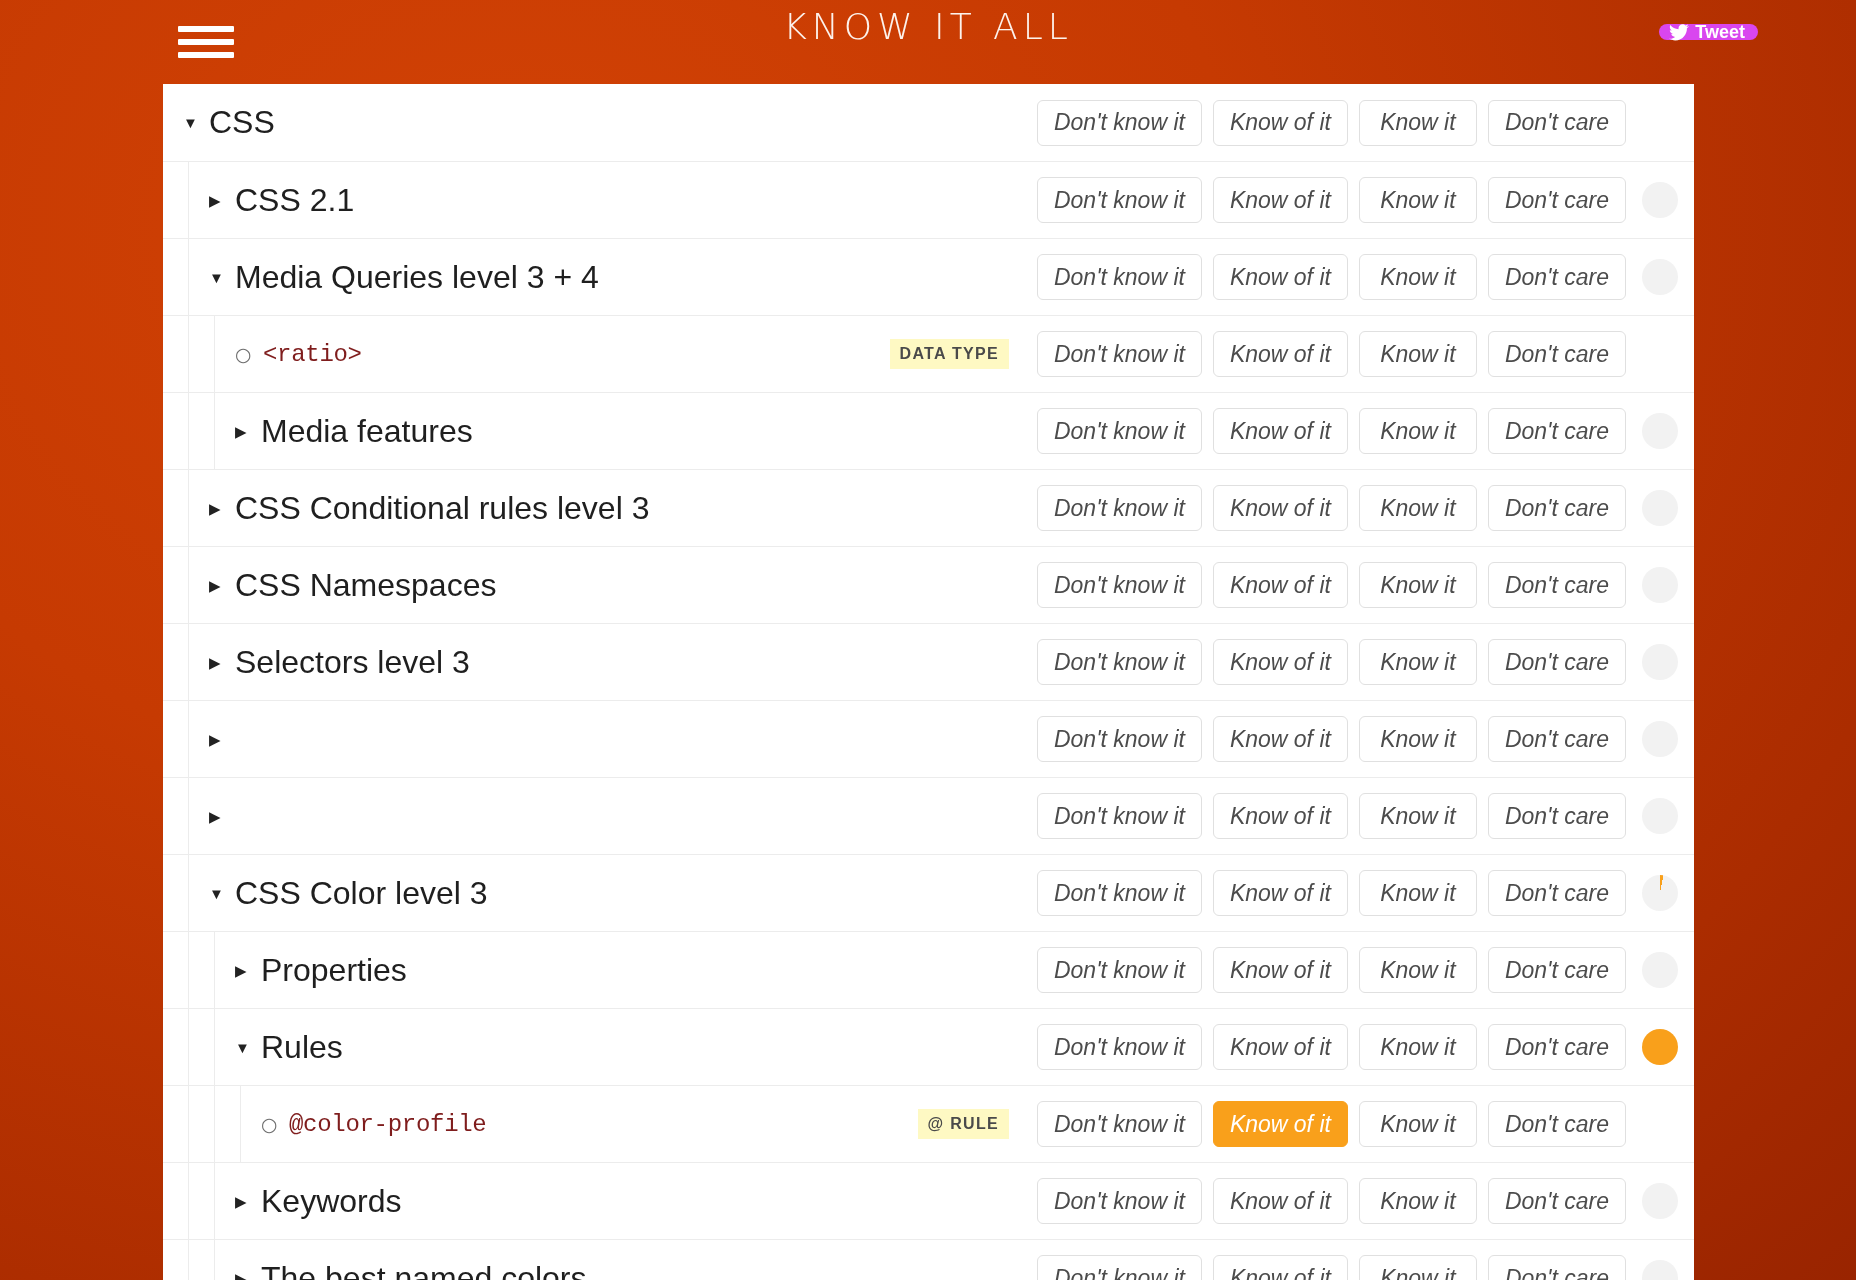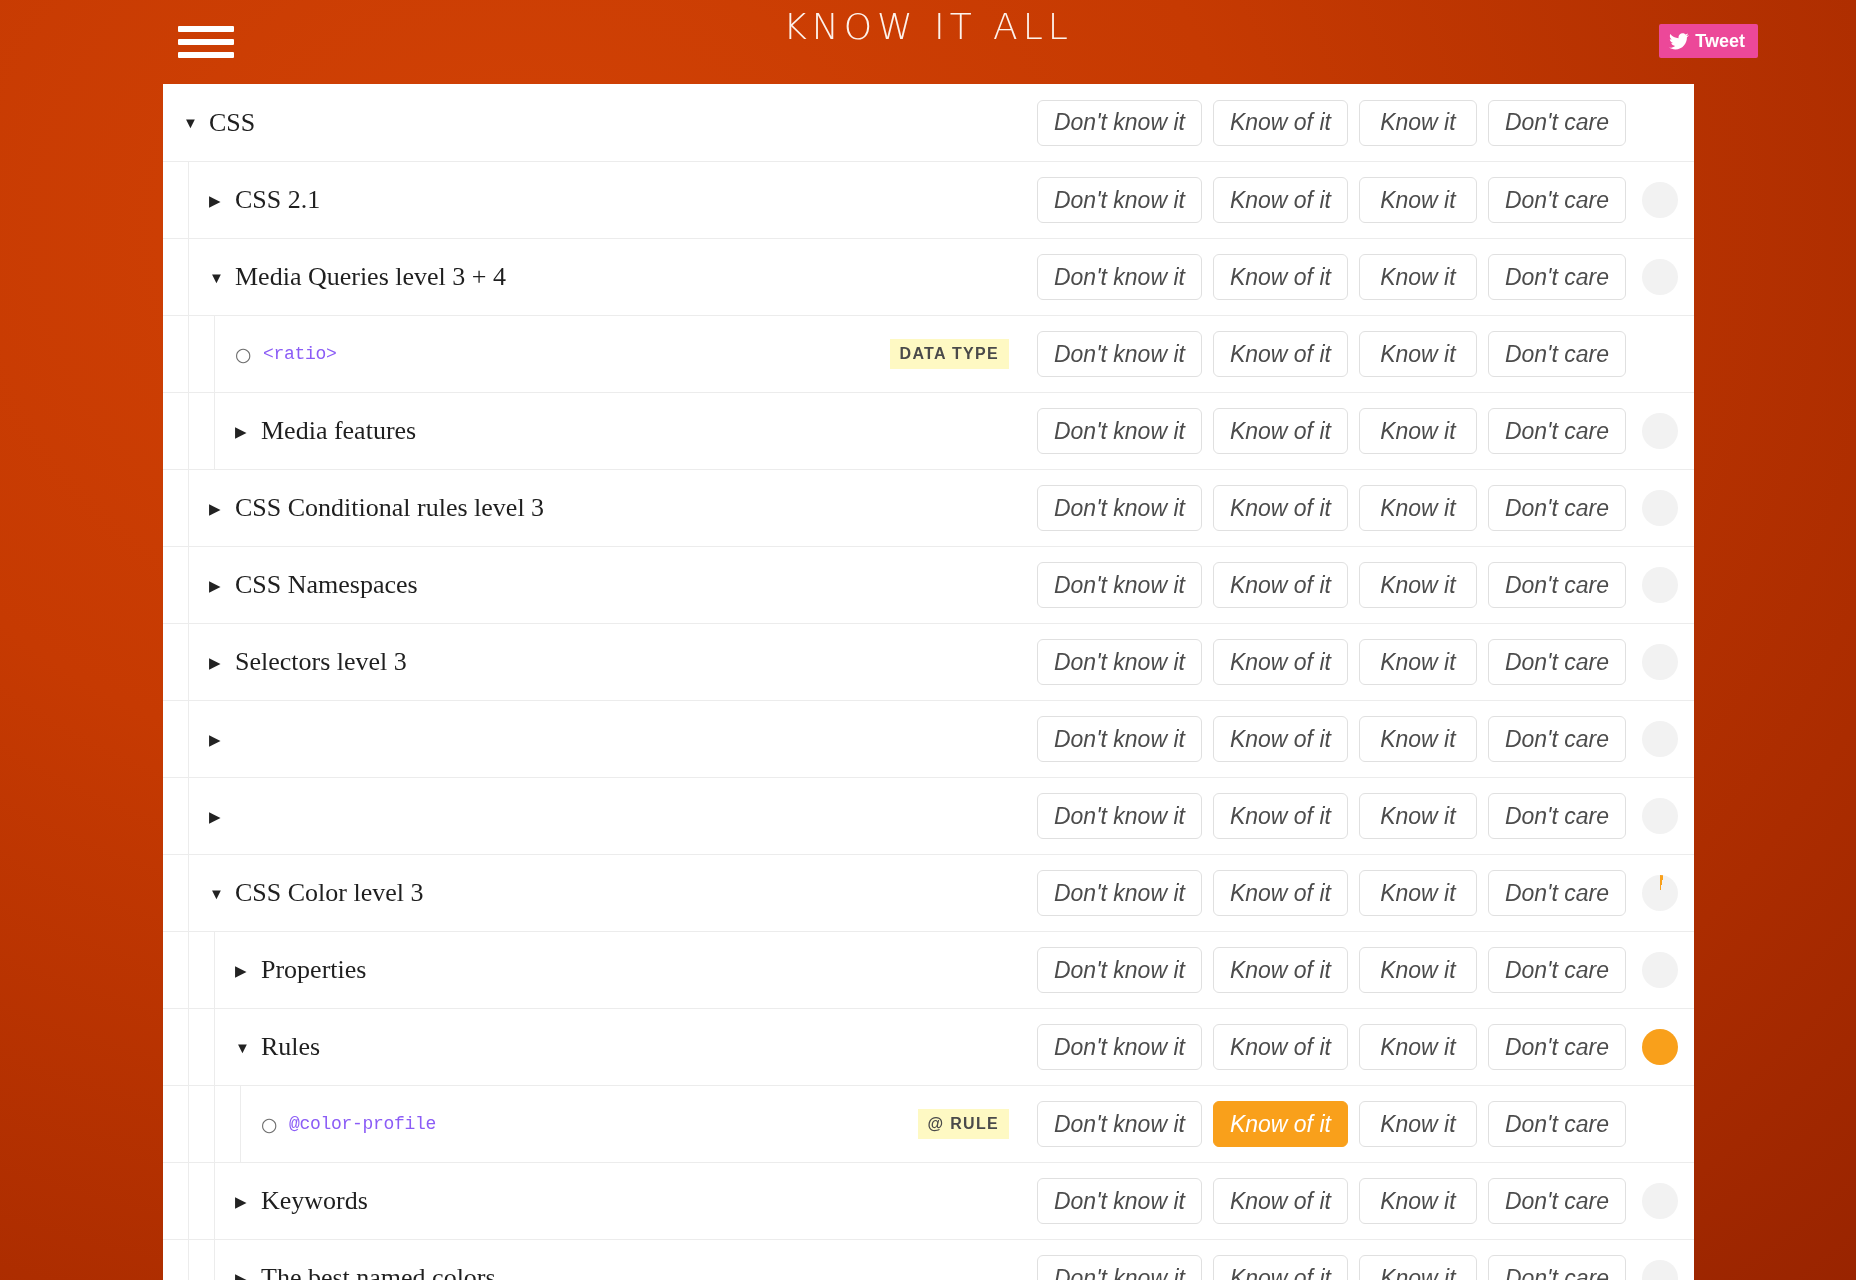--- a/index.html
+++ b/index.html
@@ -55,27 +55,27 @@
     font-weight: 300;
     letter-spacing: 5px;
     font-family: "DejaVu Sans", sans-serif;
     white-space: nowrap;
   }
 
   #tweet-button {
     position: absolute;
     right: 98px;
     top: 24px;
-    height: 34px;
+    height: 16px;
     display: inline-flex;
     align-items: center;
     gap: 6px;
     padding: 0 13px 0 10px;
-    background: #ec4899;
-    border-radius: 2px;
+    background: #d946ef;
+    border-radius: 10px;
     color: #ffffff;
     font-size: 18px;
     font-weight: bold;
     cursor: pointer;
     font-family: "Liberation Sans", sans-serif;
   }
   #tweet-button svg { display: block; }
 
   
   #tree-panel {
@@ -126,29 +126,29 @@
   .leaf-marker {
     flex: 0 0 auto;
     width: 28px;
     font-size: 19px;
     color: #6d6d6d;
     line-height: 1;
     font-family: "DejaVu Sans", sans-serif;
   }
 
   .row-label {
-    font-size: 26px;
+    font-size: 32px;
     color: #1f1f1f;
     white-space: nowrap;
-    font-family: Liberation Serif, serif;
+    font-family: Liberation Sans, sans-serif;
   }
   .row-label.mono {
     font-family: "Liberation Mono", "DejaVu Sans Mono", monospace;
-    font-size: 18px;
-    color: #8b5cf6;
+    font-size: 24px;
+    color: #7f1d1d;
     letter-spacing: -0.3px;
   }
 
   .spacer { flex: 1 1 auto; }
 
   .kind-badge {
     flex: 0 0 auto;
     background: #fef9c3;
     color: #4a4a4a;
     font-size: 16px;

